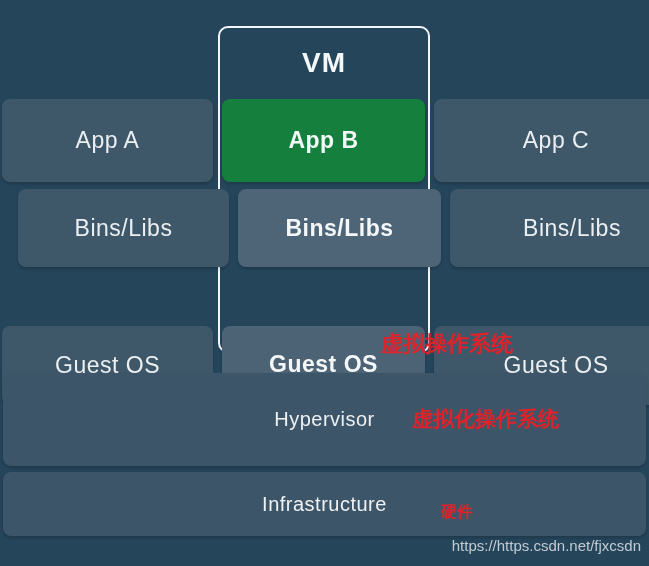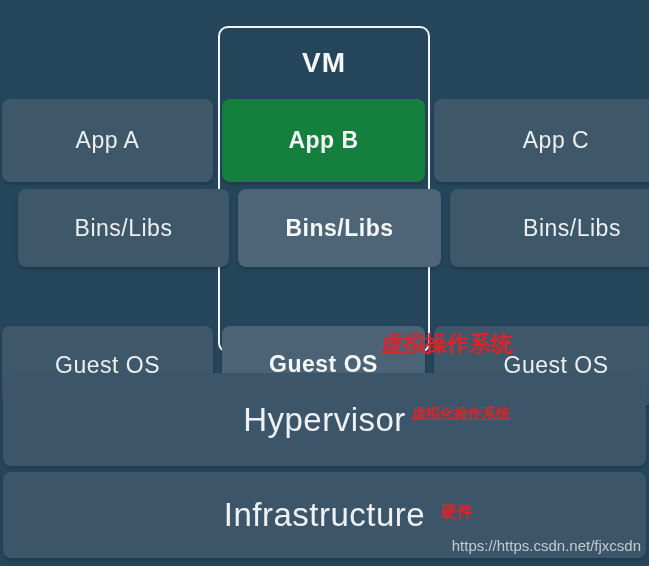--- a/index.html
+++ b/index.html
@@ -30,30 +30,30 @@
     background:transparent;pointer-events:none;
   }
   .vm-title{
     position:absolute;left:220px;top:28px;width:208px;height:70px;
     display:flex;align-items:center;justify-content:center;
     color:#f4f7f8;font-size:28px;font-weight:700;letter-spacing:1px;
   }
   .bar{
     position:absolute;left:3px;width:643px;background:#3d5568;border-radius:8px;
     display:flex;align-items:center;justify-content:center;
-    color:#eef1f3;font-size:33px;letter-spacing:.5px;
+    color:#eef1f3;font-size:20px;letter-spacing:.5px;
     box-shadow:0 2px 3px rgba(0,0,0,.18);
   }
   .bar-hypervisor{top:373px;height:93px;}
-  .bar-infrastructure{top:472px;height:86px;}
+  .bar-infrastructure{top:472px;height:64px;}
   .annotation{
     position:absolute;color:#e0222a;font-weight:700;white-space:nowrap;
   }
   .ann-guest{left:381px;top:329px;font-size:22px;}
-  .ann-hypervisor{left:412px;top:405px;font-size:14px;text-decoration:underline;}
+  .ann-hypervisor{left:412px;top:405px;font-size:21px;}
   .ann-infrastructure{left:441px;top:502px;font-size:16px;}
   .watermark{
     position:absolute;right:8px;top:537px;color:#c3cbd1;font-size:15px;
   }
 </style>
 </head>
 <body>
 
 <div class="canvas">
 

